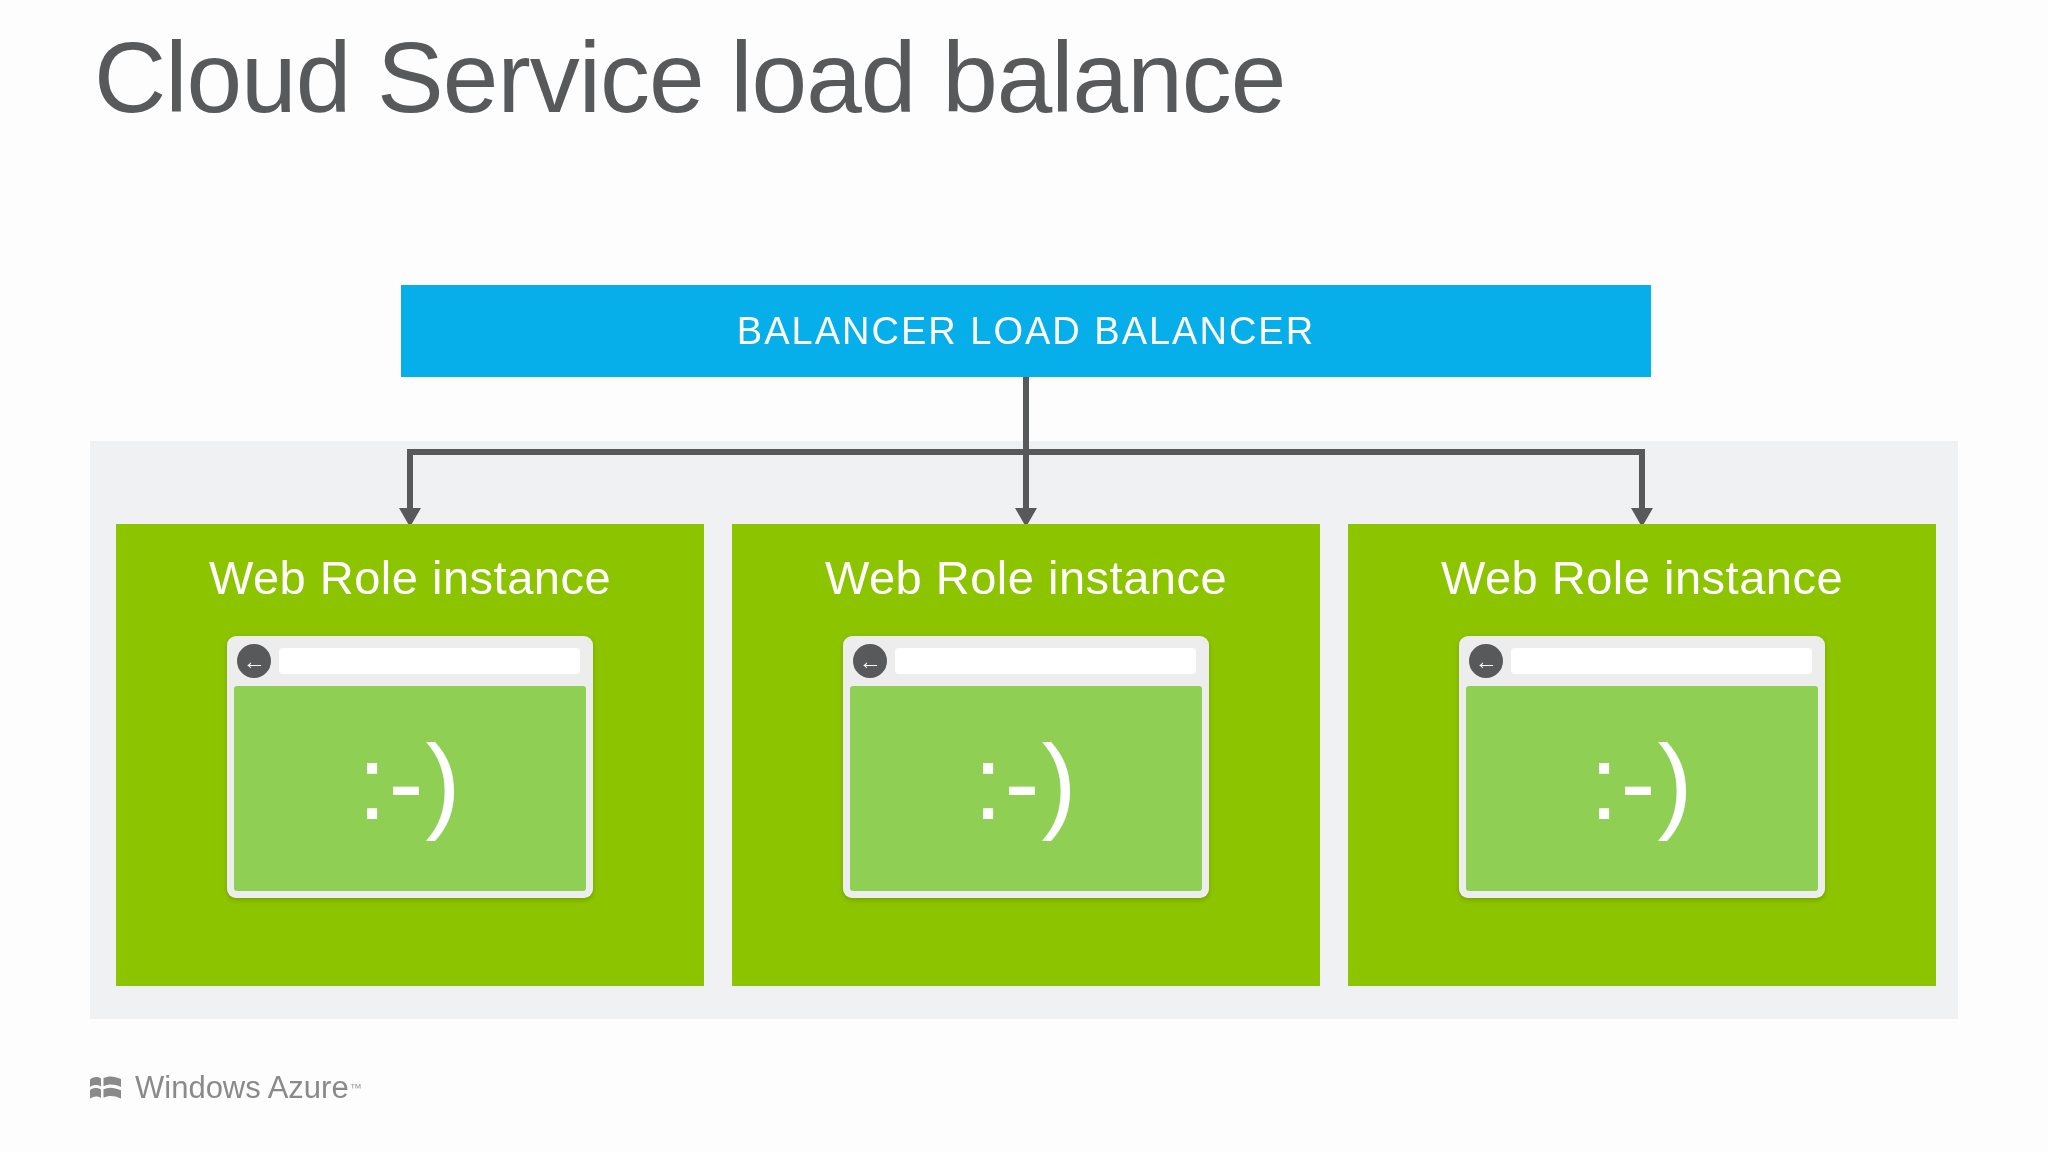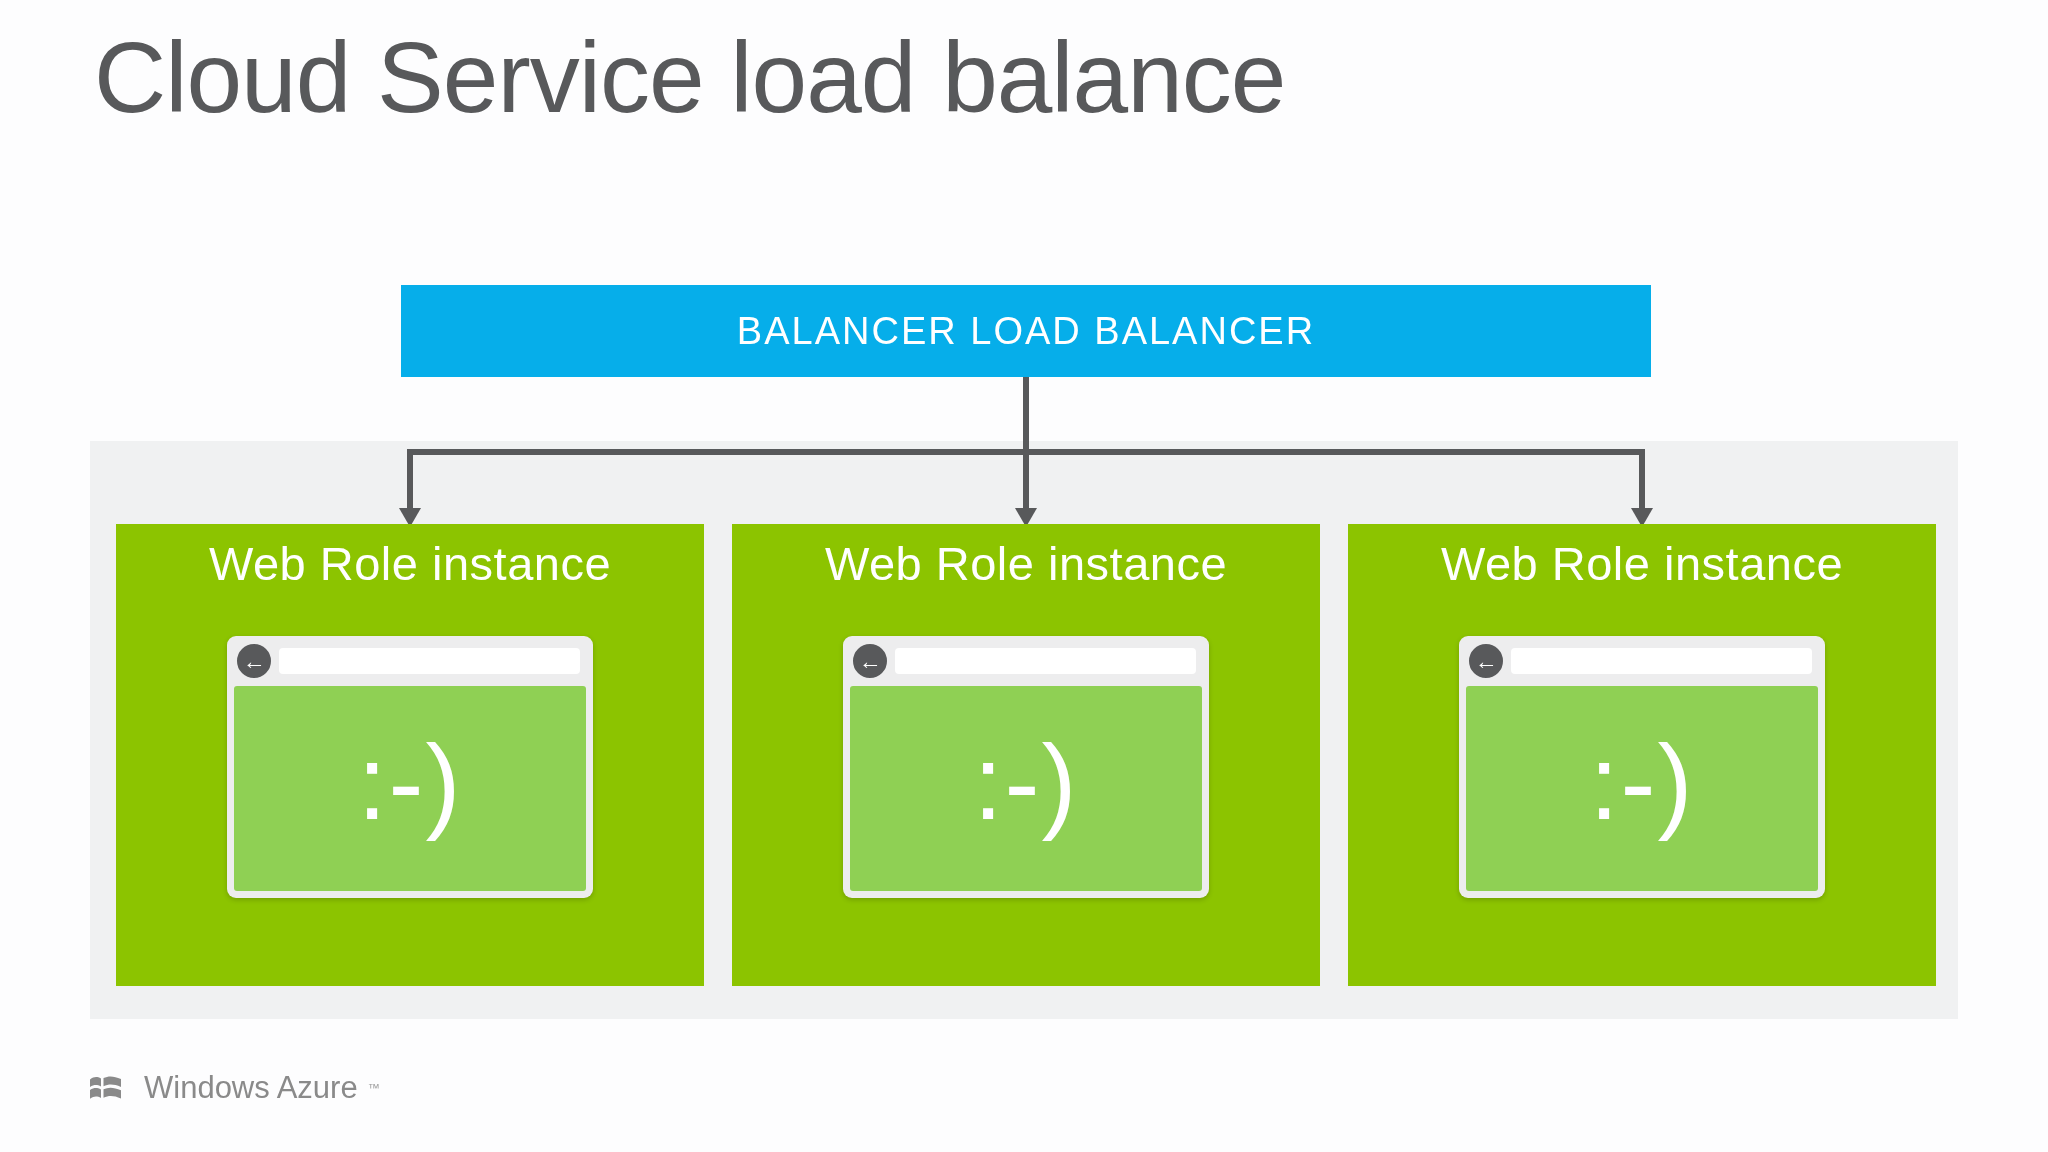--- a/index.html
+++ b/index.html
@@ -62,21 +62,21 @@
     position:absolute;
     top:524px;
     width:588px;
     height:462px;
     background:#8cc400;
   }
   .role-box.r0{left:116px;}
   .role-box.r1{left:732px;}
   .role-box.r2{left:1348px;}
   .role-label{
-    margin-top:12px;
+    margin-top:26px;
     text-align:center;
     color:#ffffff;
     font-size:47px;
     font-weight:400;
     letter-spacing:0.5px;
     white-space:nowrap;
   }
   .browser{
     position:absolute;
     left:111px;
@@ -134,21 +134,20 @@
     letter-spacing:2px;
     transform:translateY(-6px);
   }
   .footer{
     position:absolute;
     left:88px;
     top:1070px;
     display:flex;
     align-items:center;
     color:#8a8a8a;
-    gap:9px;
   }
   .win-flag{
     width:38px;
     height:31px;
     margin-right:9px;
   }
   .brand-text{
     font-size:31px;
     color:#8a8a8a;
     letter-spacing:0px;

